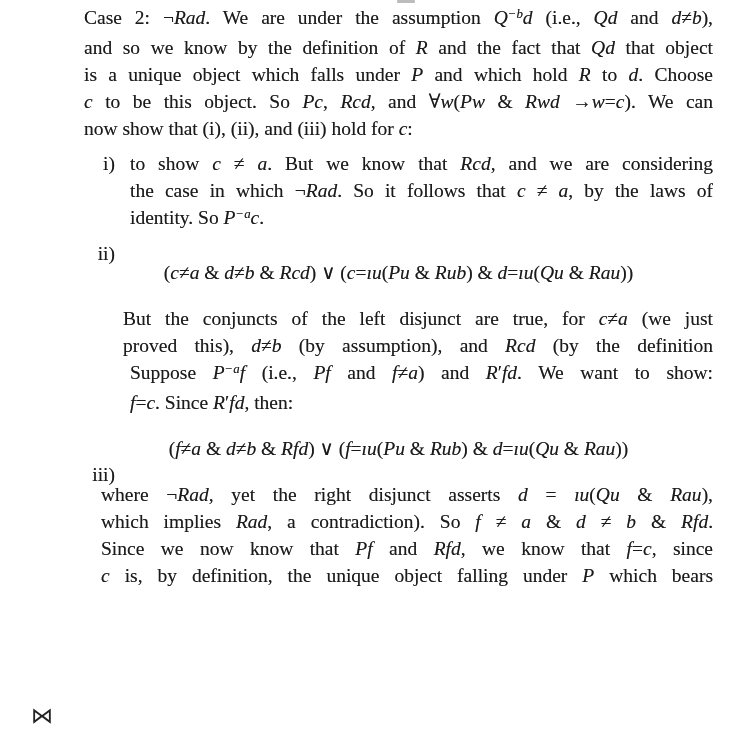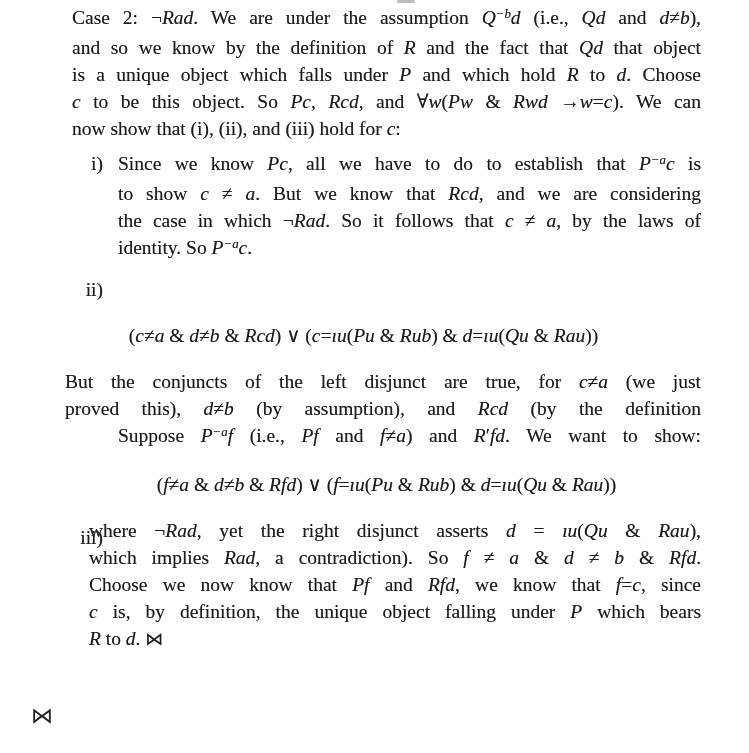--- a/index.html
+++ b/index.html
@@ -7,34 +7,34 @@
     width: 749px; height: 753px;
     background: #ffffff;
     color: #1b1b1b;
     font-family: "Liberation Serif", "DejaVu Serif", "DejaVu Sans", serif;
     font-size: 19.5px;
     line-height: 27px;
     overflow: hidden;
   }
   .page { position: relative; width: 749px; height: 753px; background: #ffffff; }
 
-  .content { position: absolute; left: 72px; top: 4px; width: 629px; }
+  .content { position: absolute; left: 84px; top: 4px; width: 629px; }
 
   .line { text-align: justify; text-align-last: justify; }
   .line-last { text-align-last: left; }
   .line-ind { text-indent: 12px; }
 
   .run-r { font-style: normal; }
   .run-i { font-style: italic; }
   .run-p { font-style: italic; font-size: 0.66em; position: relative; top: -0.45em; }
   .run-sym { font-family: "DejaVu Sans", sans-serif; font-size: 0.92em; }
 
   .item { display: flex; }
   .item-1 { margin-top: 8px; }
-  .item-2 { margin-top: 12px; flex-direction: column; }
+  .item-2 { margin-top: 6px; }
   .item-3 { margin-top: 0; align-items: center; }
   .item-label { flex: none; width: 31px; text-align: right; margin-right: 15px; }
   .item-body { flex: 1; min-width: 0; }
 
   .formula {
     margin: 19px 0 19px -46px;
     text-align: center;
     text-align-last: center;
   }
 
@@ -67,21 +67,20 @@
         <div class="line"><span class="run-r">and so we know by the definition of </span><span class="run-i">R</span><span class="run-r"> and the fact that </span><span class="run-i">Qd</span><span class="run-r"> that object</span></div>
         <div class="line"><span class="run-r">is a unique object which falls under </span><span class="run-i">P</span><span class="run-r"> and which hold </span><span class="run-i">R</span><span class="run-r"> to </span><span class="run-i">d</span><span class="run-r">. Choose</span></div>
         <div class="line"><span class="run-i">c</span><span class="run-r"> to be this object. So </span><span class="run-i">Pc</span><span class="run-r">, </span><span class="run-i">Rcd</span><span class="run-r">, and ∀</span><span class="run-i">w</span><span class="run-r">(</span><span class="run-i">Pw</span><span class="run-r"> &amp; </span><span class="run-i">Rwd</span><span class="run-r"> →</span><span class="run-i">w</span><span class="run-r">=</span><span class="run-i">c</span><span class="run-r">). We can</span></div>
         <div class="line line-last"><span class="run-r">now show that (i), (ii), and (iii) hold for </span><span class="run-i">c</span><span class="run-r">:</span></div>
       </div>
     <div id="proof-list">
         <div class="item item-1">
           <div class="item-label">i)</div>
           <div class="item-body">
             <div class="block-para para-flush">
-              <div class="line"><span class="run-r">Since we know </span><span class="run-i">Pc</span><span class="run-r">, all we have to do to establish that </span><span class="run-i">P</span><span class="run-p">−a</span><span class="run-i">c</span><span class="run-r"> is</span></div>
               <div class="line"><span class="run-r">to show </span><span class="run-i">c</span><span class="run-r"> ≠ </span><span class="run-i">a</span><span class="run-r">. But we know that </span><span class="run-i">Rcd</span><span class="run-r">, and we are considering</span></div>
               <div class="line"><span class="run-r">the case in which ¬</span><span class="run-i">Rad</span><span class="run-r">. So it follows that </span><span class="run-i">c</span><span class="run-r"> ≠ </span><span class="run-i">a</span><span class="run-r">, by the laws of</span></div>
               <div class="line line-last"><span class="run-r">identity. So </span><span class="run-i">P</span><span class="run-p">−a</span><span class="run-i">c</span><span class="run-r">.</span></div>
             </div>
           </div>
         </div>
         <div class="item item-2">
           <div class="item-label">ii)</div>
           <div class="item-body">
             <div class="formula"><span class="run-r">(</span><span class="run-i">c</span><span class="run-r">≠</span><span class="run-i">a</span><span class="run-r"> &amp; </span><span class="run-i">d</span><span class="run-r">≠</span><span class="run-i">b</span><span class="run-r"> &amp; </span><span class="run-i">Rcd</span><span class="run-r">) ∨ (</span><span class="run-i">c</span><span class="run-r">=</span><span class="run-i">ıu</span><span class="run-r">(</span><span class="run-i">Pu</span><span class="run-r"> &amp; </span><span class="run-i">Rub</span><span class="run-r">) &amp; </span><span class="run-i">d</span><span class="run-r">=</span><span class="run-i">ıu</span><span class="run-r">(</span><span class="run-i">Qu</span><span class="run-r"> &amp; </span><span class="run-i">Rau</span><span class="run-r">))</span></div>
@@ -89,28 +88,28 @@
               <div class="line"><span class="run-r">But the conjuncts of the left disjunct are true, for </span><span class="run-i">c</span><span class="run-r">≠</span><span class="run-i">a</span><span class="run-r"> (we just</span></div>
               <div class="line"><span class="run-r">proved this), </span><span class="run-i">d</span><span class="run-r">≠</span><span class="run-i">b</span><span class="run-r"> (by assumption), and </span><span class="run-i">Rcd</span><span class="run-r"> (by the definition</span></div>
             </div>
           </div>
         </div>
         <div class="item item-3">
           <div class="item-label">iii)</div>
           <div class="item-body">
             <div class="block-para para-flush">
               <div class="line"><span class="run-r">Suppose </span><span class="run-i">P</span><span class="run-p">−a</span><span class="run-i">f</span><span class="run-r"> (i.e., </span><span class="run-i">Pf</span><span class="run-r"> and </span><span class="run-i">f</span><span class="run-r">≠</span><span class="run-i">a</span><span class="run-r">) and </span><span class="run-i">R</span><span class="run-r">′</span><span class="run-i">fd</span><span class="run-r">. We want to show:</span></div>
+              <div class="line line-last"><span class="run-i">f</span><span class="run-r">=</span><span class="run-i">c</span><span class="run-r">. Since </span><span class="run-i">R</span><span class="run-r">′</span><span class="run-i">fd</span><span class="run-r">, then:</span></div>
             </div>
             <div class="formula"><span class="run-r">(</span><span class="run-i">f</span><span class="run-r">≠</span><span class="run-i">a</span><span class="run-r"> &amp; </span><span class="run-i">d</span><span class="run-r">≠</span><span class="run-i">b</span><span class="run-r"> &amp; </span><span class="run-i">Rfd</span><span class="run-r">) ∨ (</span><span class="run-i">f</span><span class="run-r">=</span><span class="run-i">ıu</span><span class="run-r">(</span><span class="run-i">Pu</span><span class="run-r"> &amp; </span><span class="run-i">Rub</span><span class="run-r">) &amp; </span><span class="run-i">d</span><span class="run-r">=</span><span class="run-i">ıu</span><span class="run-r">(</span><span class="run-i">Qu</span><span class="run-r"> &amp; </span><span class="run-i">Rau</span><span class="run-r">))</span></div>
             <div class="block-para para-out-large">
               <div class="line"><span class="run-r">where ¬</span><span class="run-i">Rad</span><span class="run-r">, yet the right disjunct asserts </span><span class="run-i">d</span><span class="run-r"> = </span><span class="run-i">ıu</span><span class="run-r">(</span><span class="run-i">Qu</span><span class="run-r"> &amp; </span><span class="run-i">Rau</span><span class="run-r">),</span></div>
               <div class="line"><span class="run-r">which implies </span><span class="run-i">Rad</span><span class="run-r">, a contradiction). So </span><span class="run-i">f</span><span class="run-r"> ≠ </span><span class="run-i">a</span><span class="run-r"> &amp; </span><span class="run-i">d</span><span class="run-r"> ≠ </span><span class="run-i">b</span><span class="run-r"> &amp; </span><span class="run-i">Rfd</span><span class="run-r">.</span></div>
-              <div class="line"><span class="run-r">Choose we now know that </span><span class="run-i">Pf</span><span class="run-r"> and </span><span class="run-i">Rfd</span><span class="run-r">, we know that </span><span class="run-i">f</span><span class="run-r">=</span><span class="run-i">c</span><span class="run-r">, since</span></div>
+              <div class="line"><span class="run-r">Since we now know that </span><span class="run-i">Pf</span><span class="run-r"> and </span><span class="run-i">Rfd</span><span class="run-r">, we know that </span><span class="run-i">f</span><span class="run-r">=</span><span class="run-i">c</span><span class="run-r">, since</span></div>
               <div class="line"><span class="run-i">c</span><span class="run-r"> is, by definition, the unique object falling under </span><span class="run-i">P</span><span class="run-r"> which bears</span></div>
-              <div class="line line-last"><span class="run-i">R</span><span class="run-r"> to </span><span class="run-i">d</span><span class="run-r">. </span><span class="run-sym">⋈</span></div>
             </div>
           </div>
         </div>
       </div>
   </div>
 
   <div class="footer-sym">⋈</div>
 </div>
 
 </body></html>

